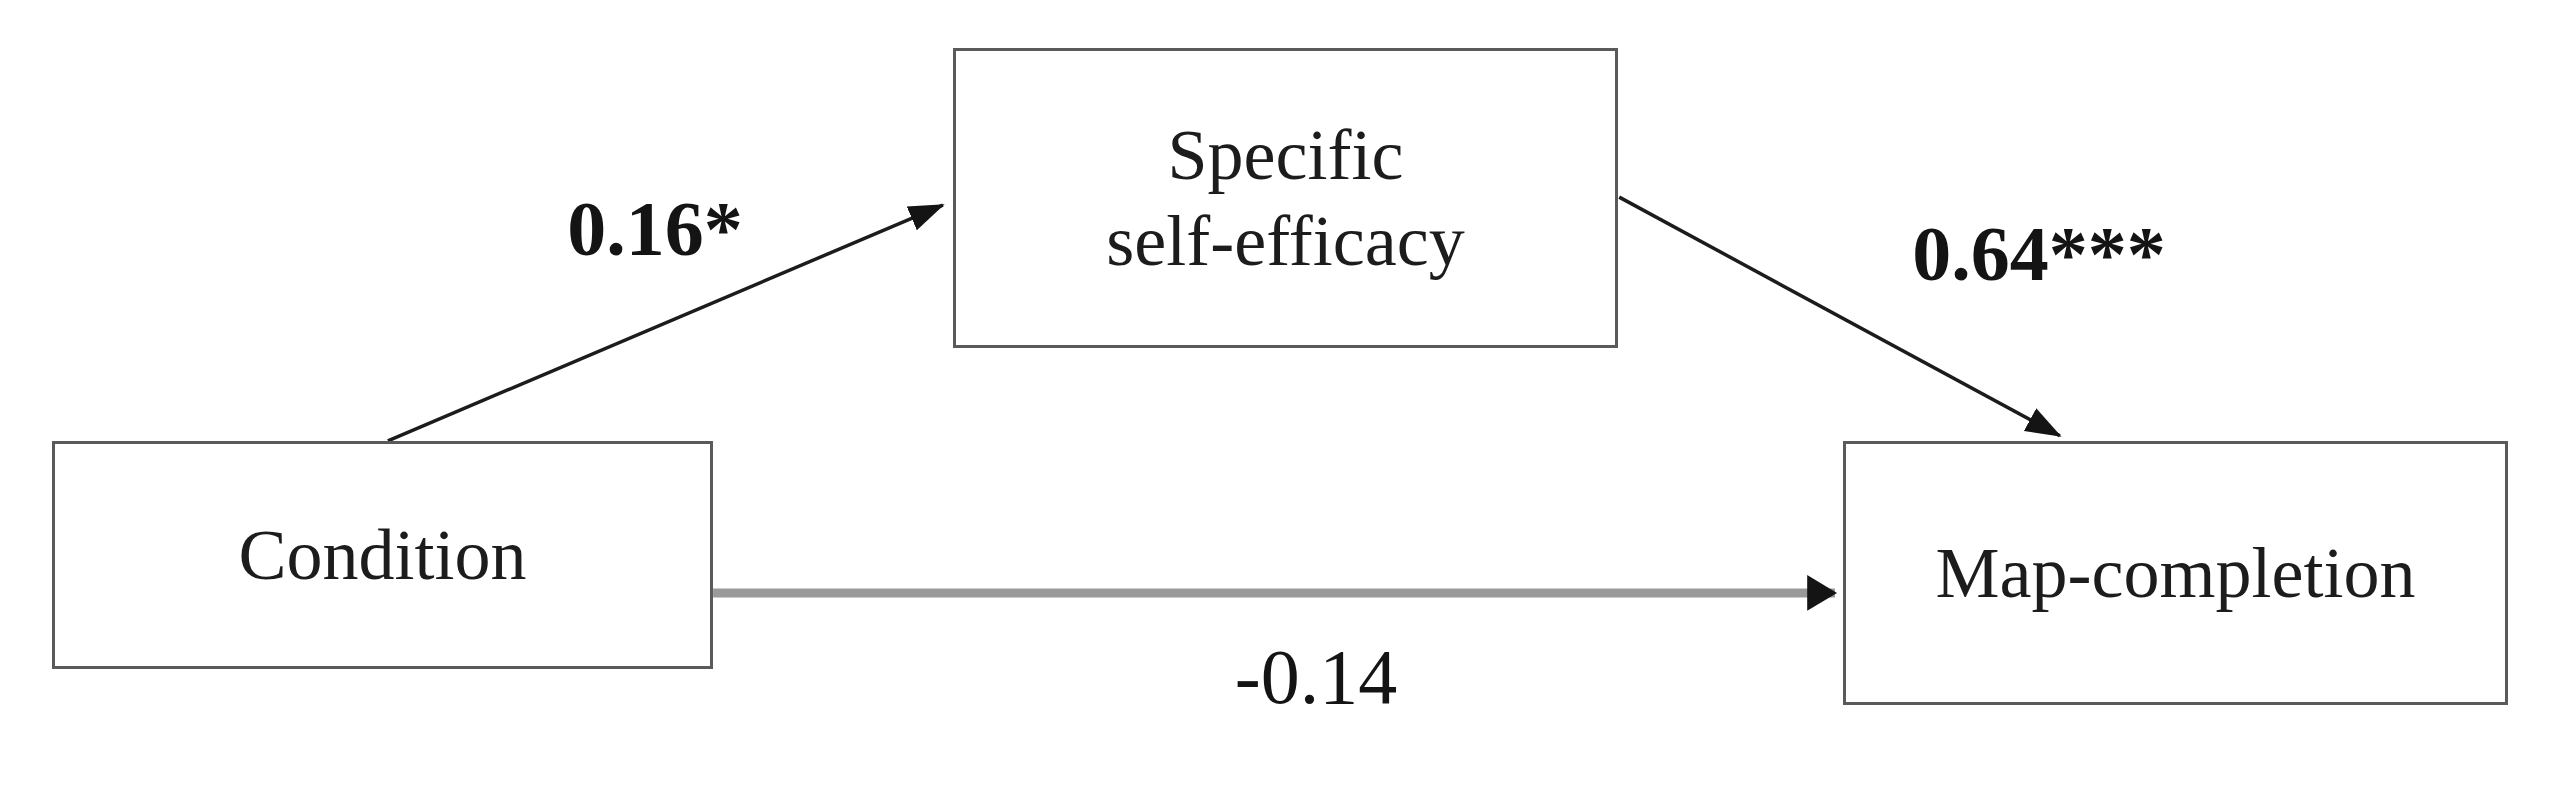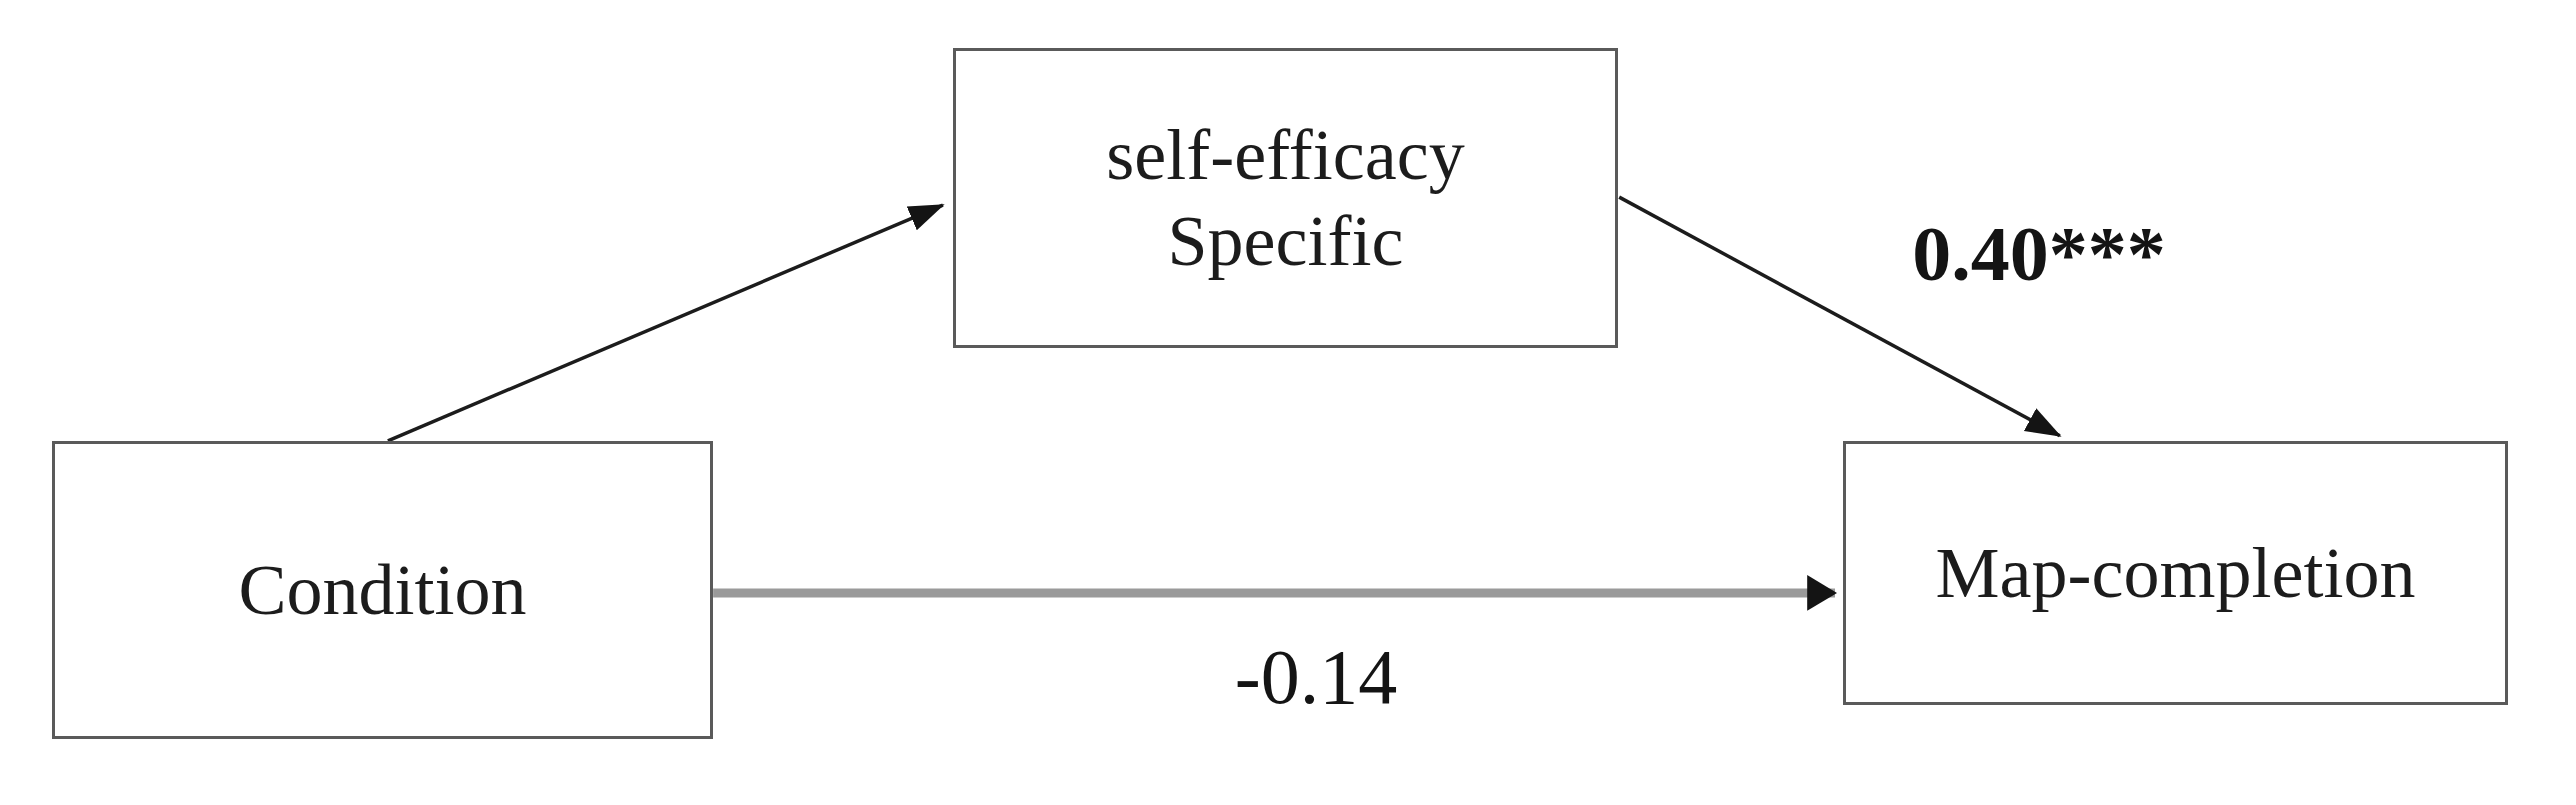--- a/index.html
+++ b/index.html
@@ -27,21 +27,21 @@
     background: #ffffff;
     border: 3px solid #5a5a5a;
     display: flex;
     align-items: center;
     justify-content: center;
     text-align: center;
     font-size: 72px;
     line-height: 86px;
     color: #1c1c1c;
   }
-  .box-condition { left: 52px;   top: 441px; width: 661px; height: 298px; }
+  .box-condition { left: 52px;   top: 441px; width: 661px; height: 228px; }
   .box-mediator  { left: 953px;  top: 48px;  width: 665px; height: 300px; }
   .box-outcome   { left: 1843px; top: 441px; width: 665px; height: 264px; }
   .box .line { display: block; }
   .coef {
     position: absolute;
     transform: translate(-50%, -50%);
     font-size: 78px;
     white-space: nowrap;
     color: #141414;
   }
@@ -71,28 +71,29 @@
 
     <line x1="717" y1="596" x2="1845" y2="596" stroke="#9a9a9a" stroke-width="9" marker-end="url(#ah-big)"></line>
   </svg>
 
   <div class="box box-condition">
     <span class="line">Condition</span>
   </div>
 
   <div class="box box-mediator">
     <span>
+      <span class="line">Specific</span>
       <span class="line">self-efficacy</span>
-      <span class="line">Specific</span>
     </span>
   </div>
 
   <div class="box box-outcome">
     <span class="line">Map-completion</span>
   </div>
 
+  <div class="coef bold coef-a">0.16*</div>
 
-  <div class="coef bold coef-b">0.40***</div>
+  <div class="coef bold coef-b">0.64***</div>
 
   <div class="coef coef-c">-0.14</div>
 
 </div>
 
 
 </body></html>

